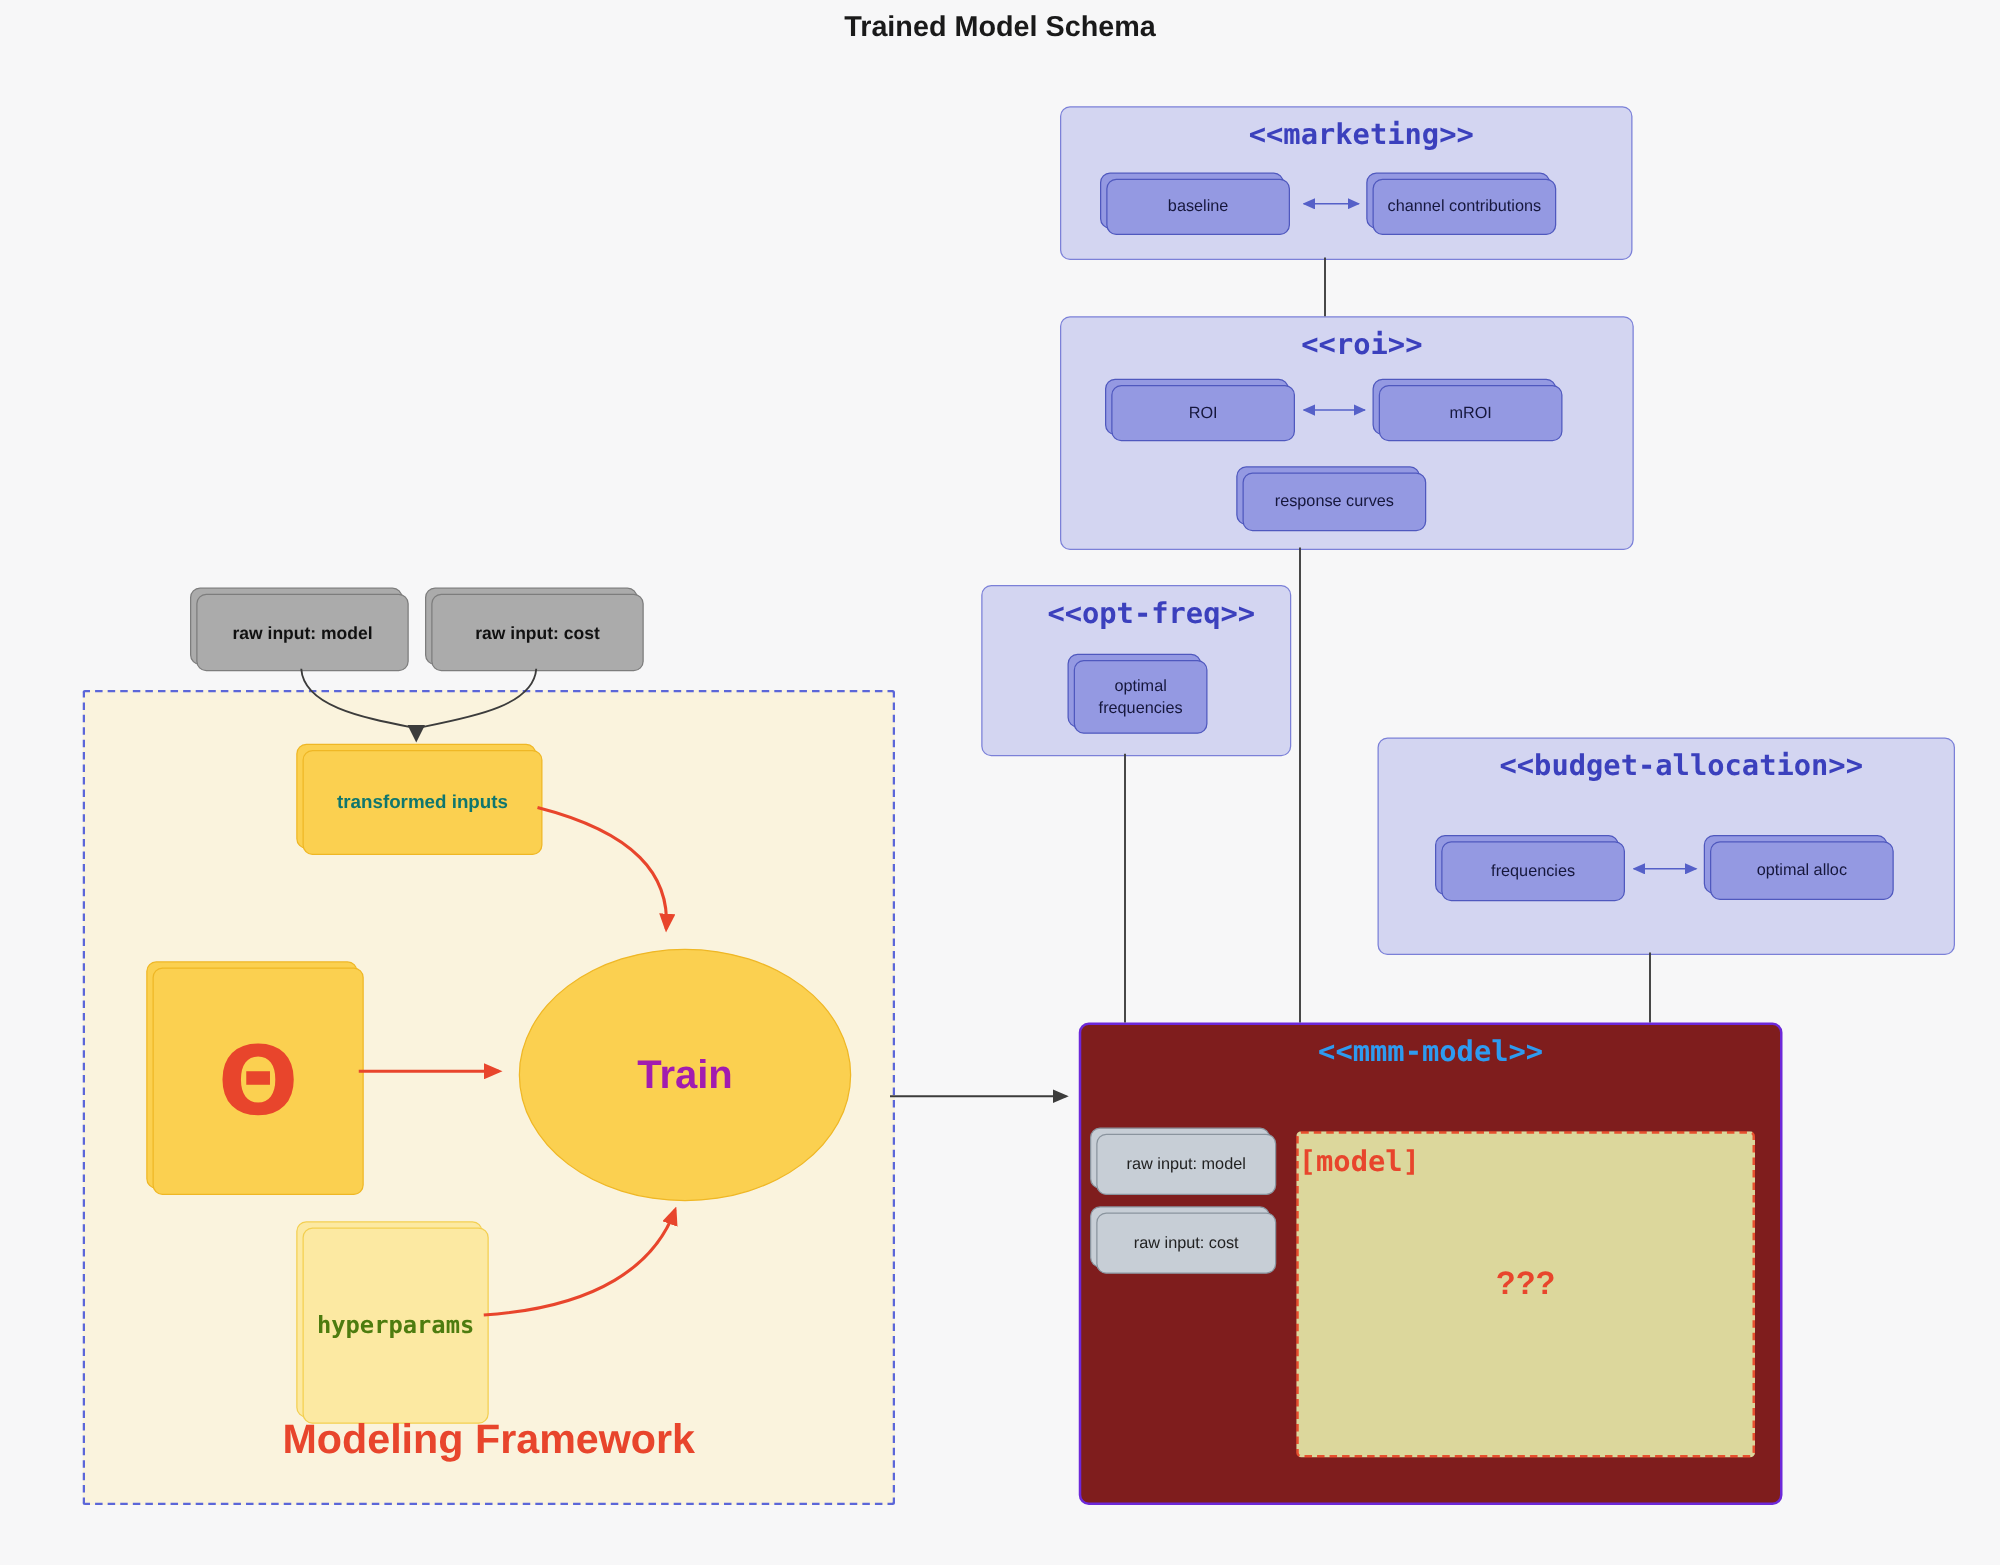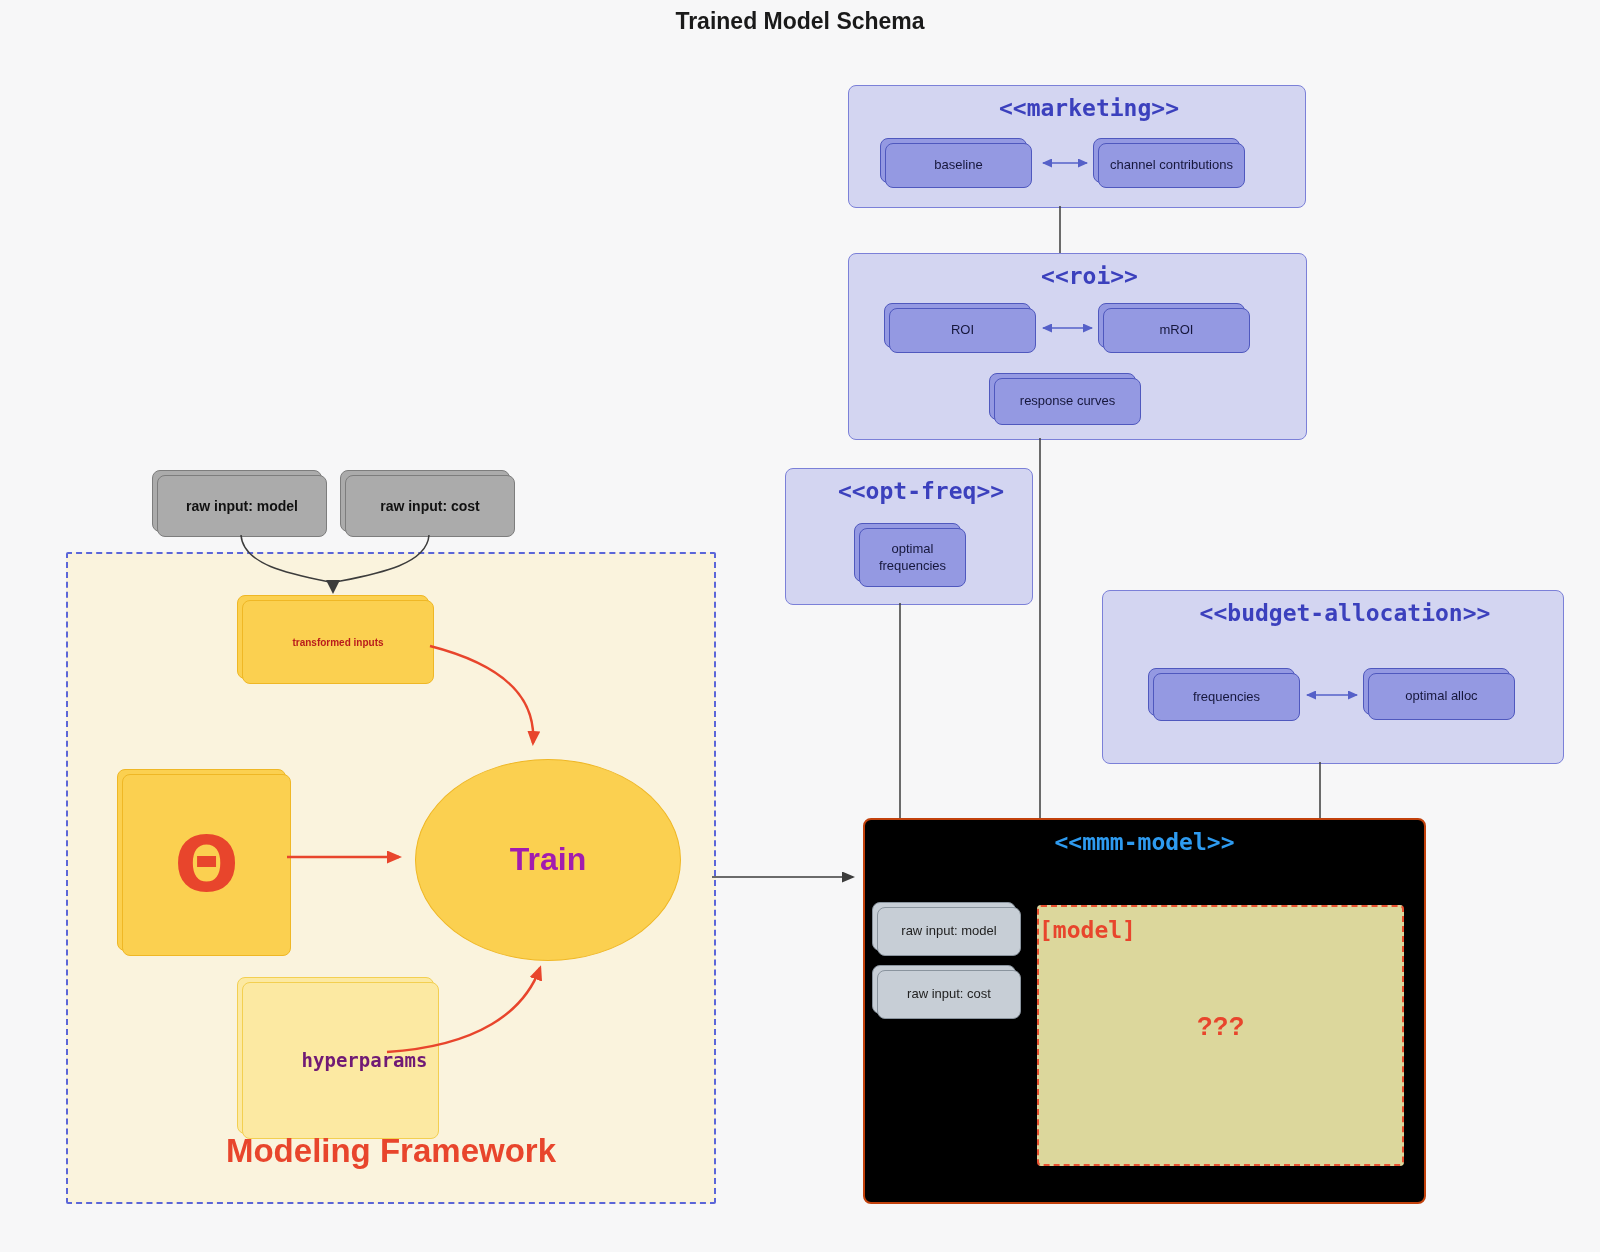--- a/index.html
+++ b/index.html
@@ -5,41 +5,41 @@
   html,body{margin:0;padding:0;background:#f7f7f8;}
   .stage{position:relative;width:1600px;height:1252px;background:#f7f7f8;overflow:hidden;z-index:0;
          font-family:"Liberation Sans",sans-serif;}
   .page-title{position:absolute;left:0;top:8px;width:1600px;text-align:center;
               font-size:23px;font-weight:bold;color:#1a1a1a;}
   
   .container{position:absolute;border-radius:8px;z-index:1;}
   .c-purple{background:#d3d5f1;border:1.5px solid #7b80d8;padding-left:24px;}
   .c-title{width:100%;text-align:center;font-family:"DejaVu Sans Mono","Liberation Mono",monospace;
            font-weight:bold;font-size:23px;color:#3b40bd;padding-top:9px;}
-  .c-mmm{background:#000000;border:2px solid #c2410c;}
+  .c-mmm{background:#7f1d1d;border:2px solid #6d28d9;}
   .c-mmm .c-title{color:#2e9bf0;}
   .c-frame{background:#faf3dd;border:2px dashed #5b66d9;border-radius:2px;}
   .frame-label{position:absolute;bottom:32px;left:0;width:100%;text-align:center;
                font-size:33px;font-weight:bold;color:#e8452c;}
   
   .node{position:absolute;display:flex;align-items:center;justify-content:center;text-align:center;
         border-radius:8px;font-size:13px;color:#16173c;background:var(--fill);
         border:1.5px solid var(--stroke);line-height:1.3;}
   .stacked::before{content:"";position:absolute;left:-6px;top:-6px;width:100%;height:100%;
         border-radius:inherit;background:var(--fill);border:1.5px solid var(--stroke);z-index:-1;}
   .n-purple{--fill:#9499e2;--stroke:#4f58be;}
   .n-gray{--fill:#ababab;--stroke:#7d7d7d;font-weight:bold;font-size:14px;color:#111;}
   .n-graylight{--fill:#c7ced6;--stroke:#8a949e;color:#222;}
   .n-yellow{--fill:#fbd050;--stroke:#efb725;}
   .n-hyper{--fill:#fce9a2;--stroke:#f3cf50;}
-  .t-red-bold{color:#b91c1c;font-weight:bold;font-size:10px;}
+  .t-red-bold{color:#0f766e;font-weight:bold;font-size:15px;}
   .t-theta{color:#e8452c;font-weight:bold;font-size:76px;font-family:"DejaVu Sans",sans-serif;}
   .t-train{color:#a21caf;font-weight:bold;font-size:32px;}
-  .t-mono-red{color:#701a75;font-weight:bold;font-size:19px;
-              font-family:"DejaVu Sans Mono","Liberation Mono",monospace;padding-left:48px;}
+  .t-mono-red{color:#4d7c0f;font-weight:bold;font-size:19px;
+              font-family:"DejaVu Sans Mono","Liberation Mono",monospace;}
   .ellipse{border-radius:50%;}
   
   .model-box{position:absolute;background:#dcd79c;border:2.5px dashed #e8502f;border-radius:4px;}
   .model-box-title{margin-top:10px;width:100%;text-align:left;color:#e8452c;font-weight:bold;
                    font-size:23px;font-family:"DejaVu Sans Mono","Liberation Mono",monospace;}
   .model-box-q{position:absolute;top:104px;left:0;width:100%;text-align:center;color:#e8452c;
                font-weight:bold;font-size:26px;}
   svg.edges{position:absolute;left:0;top:0;z-index:3;pointer-events:none;}
 </style>
 </head>

